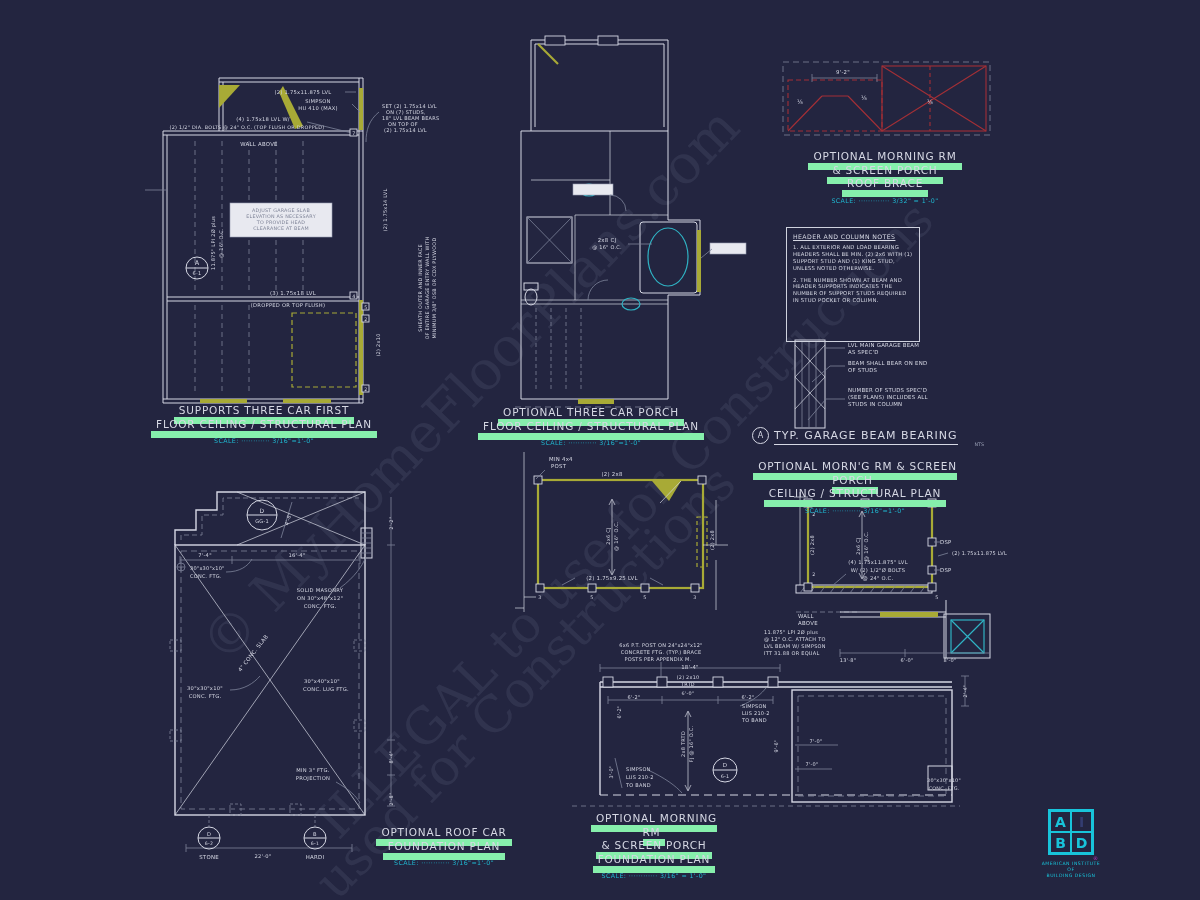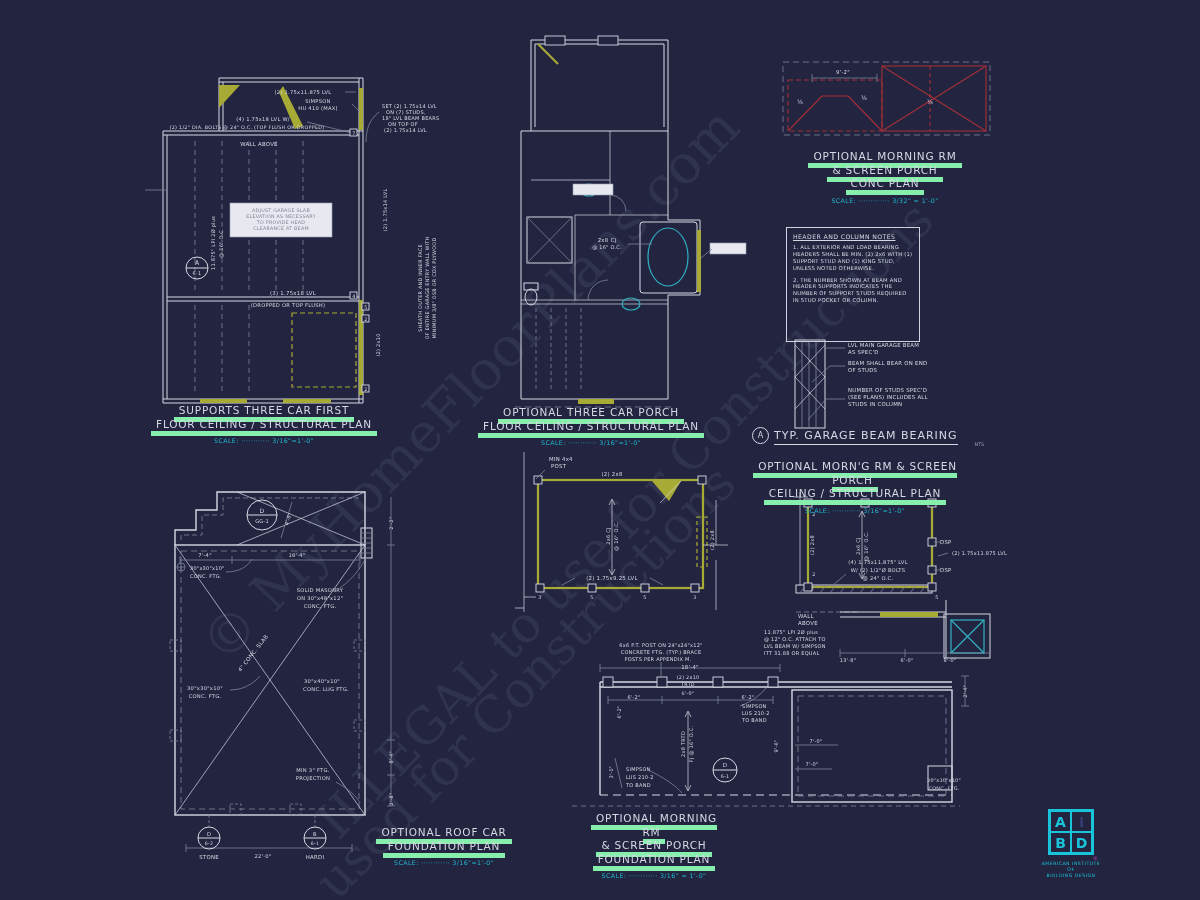--- a/index.html
+++ b/index.html
@@ -18,21 +18,21 @@
   .fy{fill:#a8aa36;stroke:none}
   .fw{fill:#e8e9f0;stroke:#9aa0b5;stroke-width:.6}
   .fb{fill:#232540;stroke:#d6d8e4;stroke-width:.9}
   
   .annotations{position:absolute;left:0;top:0;width:1200px;height:900px;pointer-events:none;}
   .ann{position:absolute;white-space:nowrap;letter-spacing:.25px;color:#d6d8e4;
        font-family:"DejaVu Sans",sans-serif;}
   
   .title{position:absolute;text-align:center;color:#d6d8e4;font-size:10.5px;
          letter-spacing:.8px;line-height:13.5px;}
-  .title .tl span{border-bottom:5px solid #86efac;padding:0 5px 1px;}
+  .title .tl span{border-bottom:7px solid #86efac;padding:0 5px 1px;}
   .title .ts{color:#1fb9d2;font-size:6.3px;letter-spacing:.4px;margin-top:3px;}
   
   .notes{position:absolute;left:786px;top:227px;width:121px;height:104px;
          border:1px solid #cfd2de;padding:5px 5px 4px 6px;color:#d6d8e4;}
   .notes-title{font-size:6.2px;letter-spacing:.4px;text-decoration:underline;margin:0 0 4px 0;}
   .notes p{font-size:5.3px;line-height:1.3;margin:0 0 5px 0;letter-spacing:.2px;}
   
   .bb-title{position:absolute;left:752px;top:425px;width:236px;color:#d6d8e4;}
   .bb-circle{display:inline-block;width:15px;height:15px;border:1px solid #d6d8e4;
              border-radius:50%;text-align:center;line-height:15px;font-size:8px;
@@ -365,21 +365,21 @@
 
   <div class="title" style="left:468px;top:406px;width:246px;">
     <div class="tl"><span>OPTIONAL THREE CAR PORCH</span></div>
     <div class="tl"><span>FLOOR CEILING / STRUCTURAL PLAN</span></div>
     <div class="ts">SCALE: ············ 3/16"=1'-0"</div>
   </div>
 
   <div class="title" style="left:795px;top:150px;width:180px;">
     <div class="tl"><span>OPTIONAL MORNING RM</span></div>
     <div class="tl"><span>&amp; SCREEN PORCH</span></div>
-    <div class="tl"><span>CONC PLAN</span></div>
+    <div class="tl"><span>ROOF BRACE</span></div>
     <div class="ts">SCALE: ············· 3/32" = 1'-0"</div>
   </div>
 
   <div class="title" style="left:730px;top:460px;width:250px;">
     <div class="tl"><span>OPTIONAL MORN'G RM &amp; SCREEN PORCH</span></div>
     <div class="tl"><span>CEILING / STRUCTURAL PLAN</span></div>
     <div class="ts">SCALE: ············ 3/16"=1'-0"</div>
   </div>
 
   <div class="title" style="left:368px;top:826px;width:152px;">

